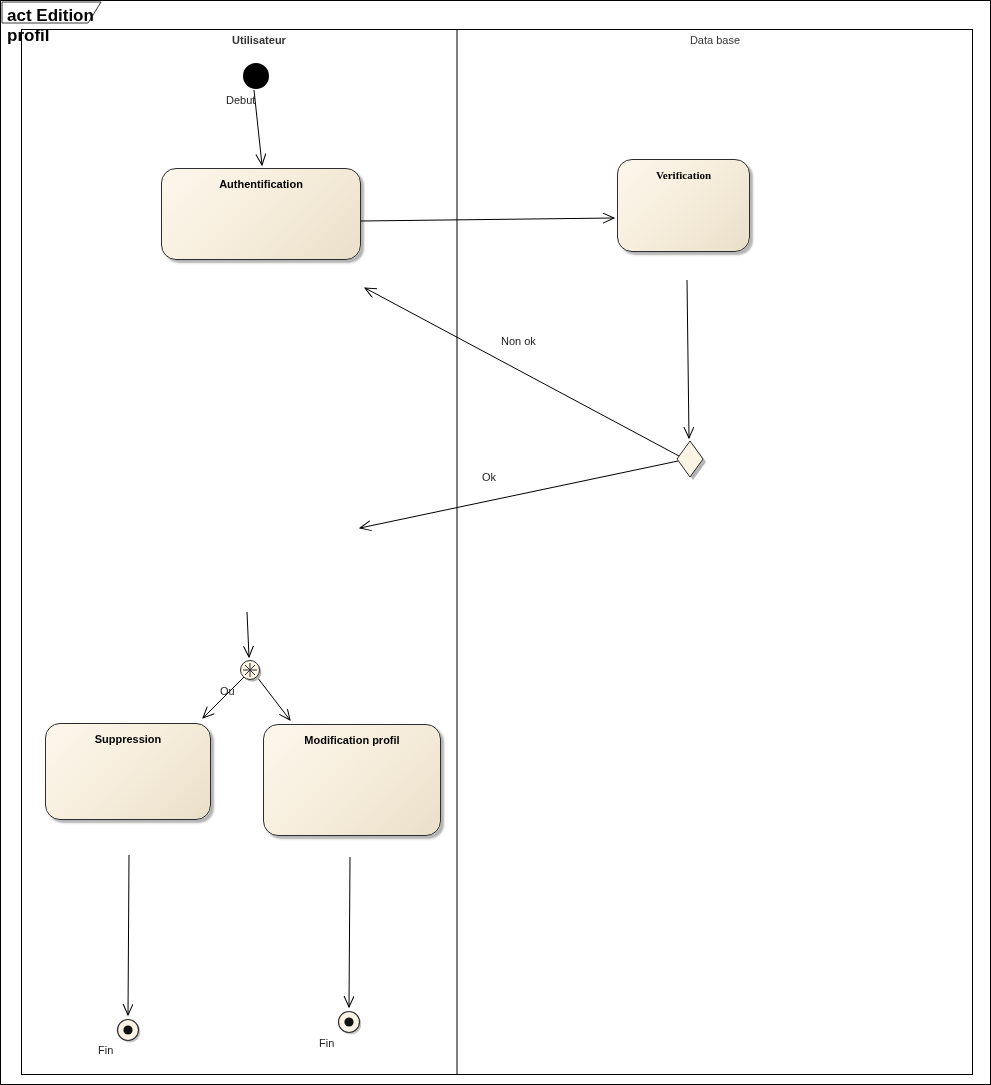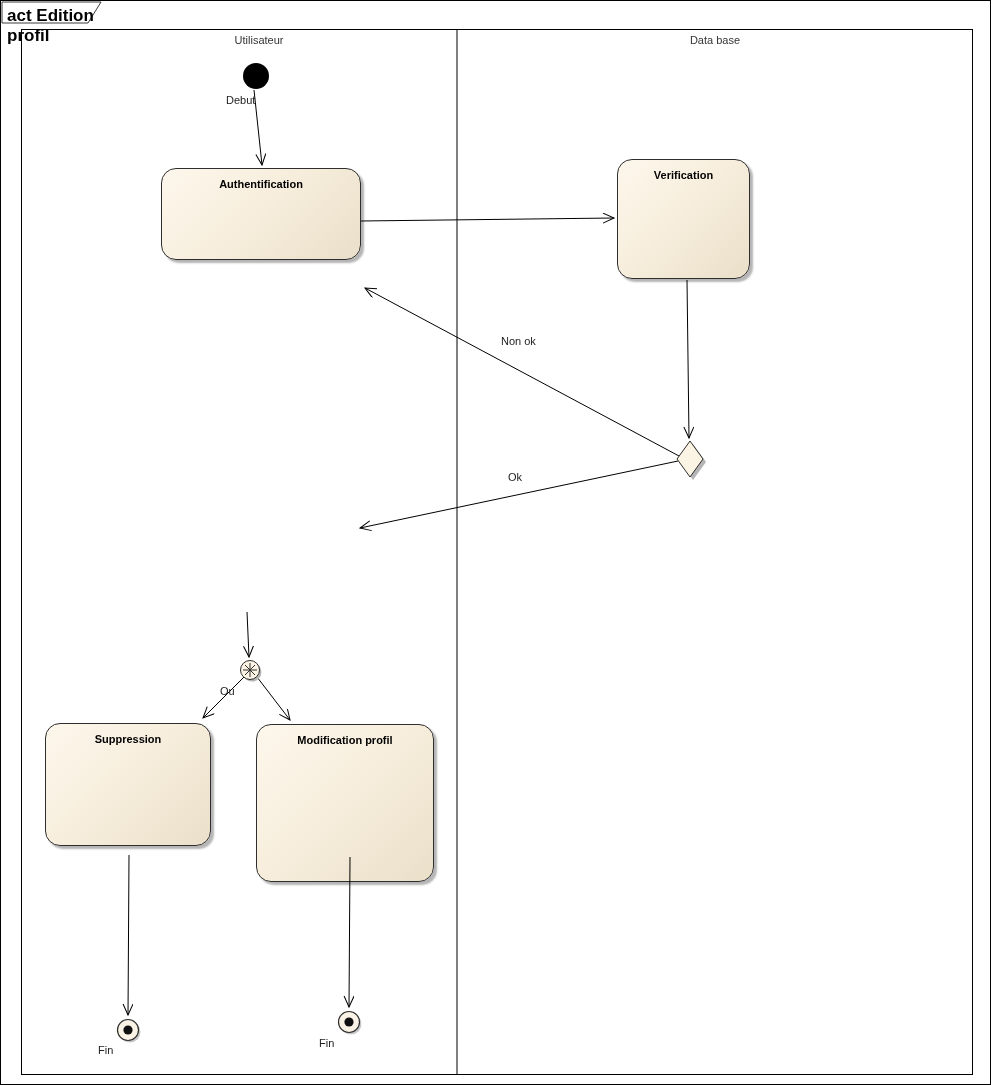--- a/index.html
+++ b/index.html
@@ -17,48 +17,48 @@
     border:1px solid #000;box-sizing:border-box;background:transparent;
   }
   #tab-shape{position:absolute;left:0;top:0;width:110px;height:26px;}
   #tab-label{
     position:absolute;left:6px;top:5px;width:92px;
     font-size:17px;font-weight:bold;color:#000;
   }
   .partition-label{
     position:absolute;top:33px;font-size:11px;color:#333;text-align:center;
   }
-  #partition-utilisateur-label{left:20px;width:476px;}
+  #partition-utilisateur-label{left:20px;width:476px;font-weight:bold;}
   #partition-database-label{left:456px;width:516px;}
   .activity{
     position:absolute;
     border:1px solid #2e2e2e;
     border-radius:15px;
     background:linear-gradient(135deg,#fdf7ec 0%,#f7eedd 45%,#eadfc9 100%);
     box-shadow:3px 3px 2px #b5b5b5;
     box-sizing:border-box;
     text-align:center;
     padding-top:9px;
     font-size:11px;font-weight:bold;color:#000;
   }
   #activity-authentification{left:160px;top:167px;width:200px;height:92px;}
-  #activity-verification{left:616px;top:158px;width:133px;height:120px;}
+  #activity-verification{left:616px;top:158px;width:133px;height:93px;font-family:Liberation Serif, serif;}
   #activity-choisir-pseudo{left:155px;top:487px;width:200px;height:123px;}
-  #activity-suppression{left:44px;top:722px;width:166px;height:123px;}
-  #activity-modification-profil{left:255px;top:723px;width:178px;height:158px;}
+  #activity-suppression{left:44px;top:722px;width:166px;height:97px;}
+  #activity-modification-profil{left:262px;top:723px;width:178px;height:112px;}
   .small-label{
     position:absolute;font-size:11px;color:#222;white-space:nowrap;
   }
   .centered{text-align:left;}
   #label-debut{left:225px;top:93px;width:60px;}
   #label-ou{left:219px;top:684px;width:60px;}
   #label-fin-1{left:97px;top:1043px;width:60px;}
   #label-fin-2{left:318px;top:1036px;width:60px;}
   #label-non-ok{left:500px;top:334px;}
-  #label-ok{left:481px;top:470px;margin-left:26px;}
+  #label-ok{left:481px;top:470px;}
   #connector-layer{position:absolute;left:0;top:0;width:991px;height:1085px;}
 </style>
 </head>
 <body>
 
 <div id="canvas">
 
   <div id="inner-frame"></div>
 
   <svg id="tab-shape" width="110" height="26">

